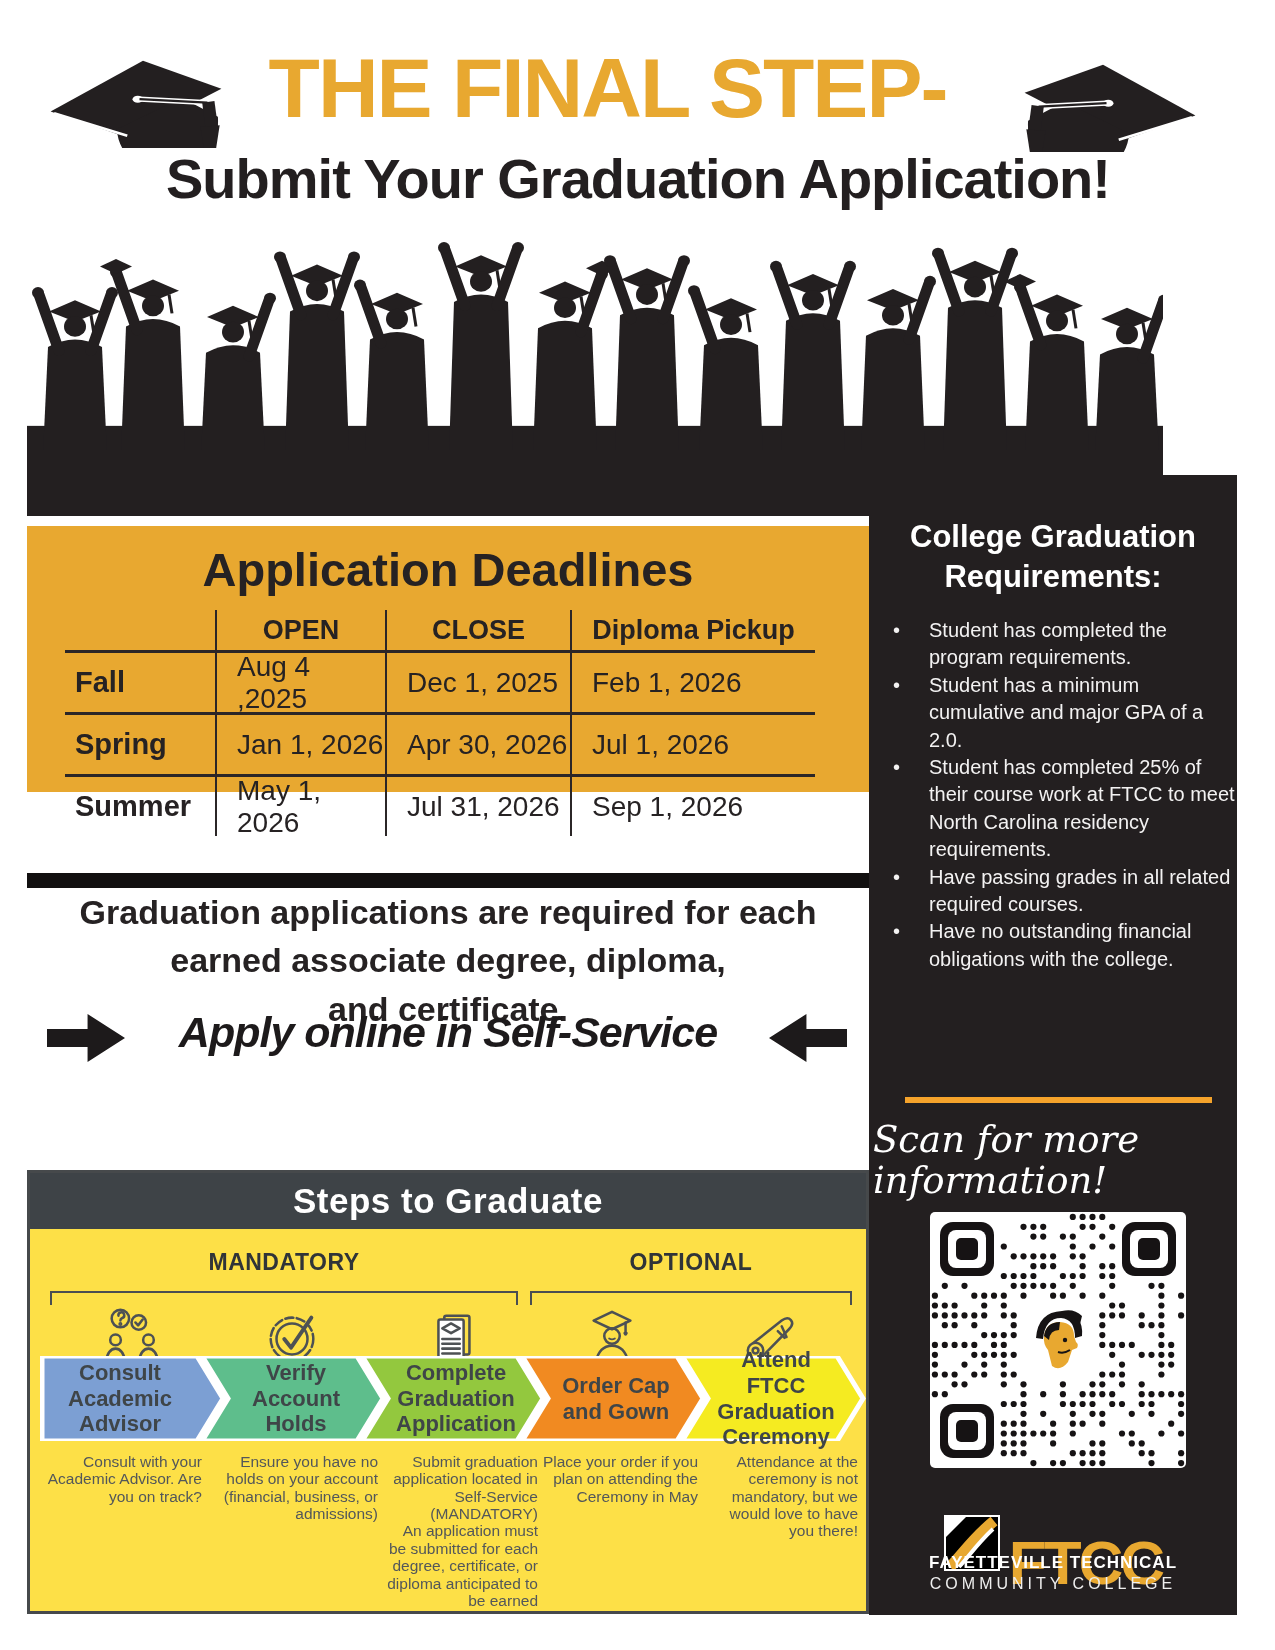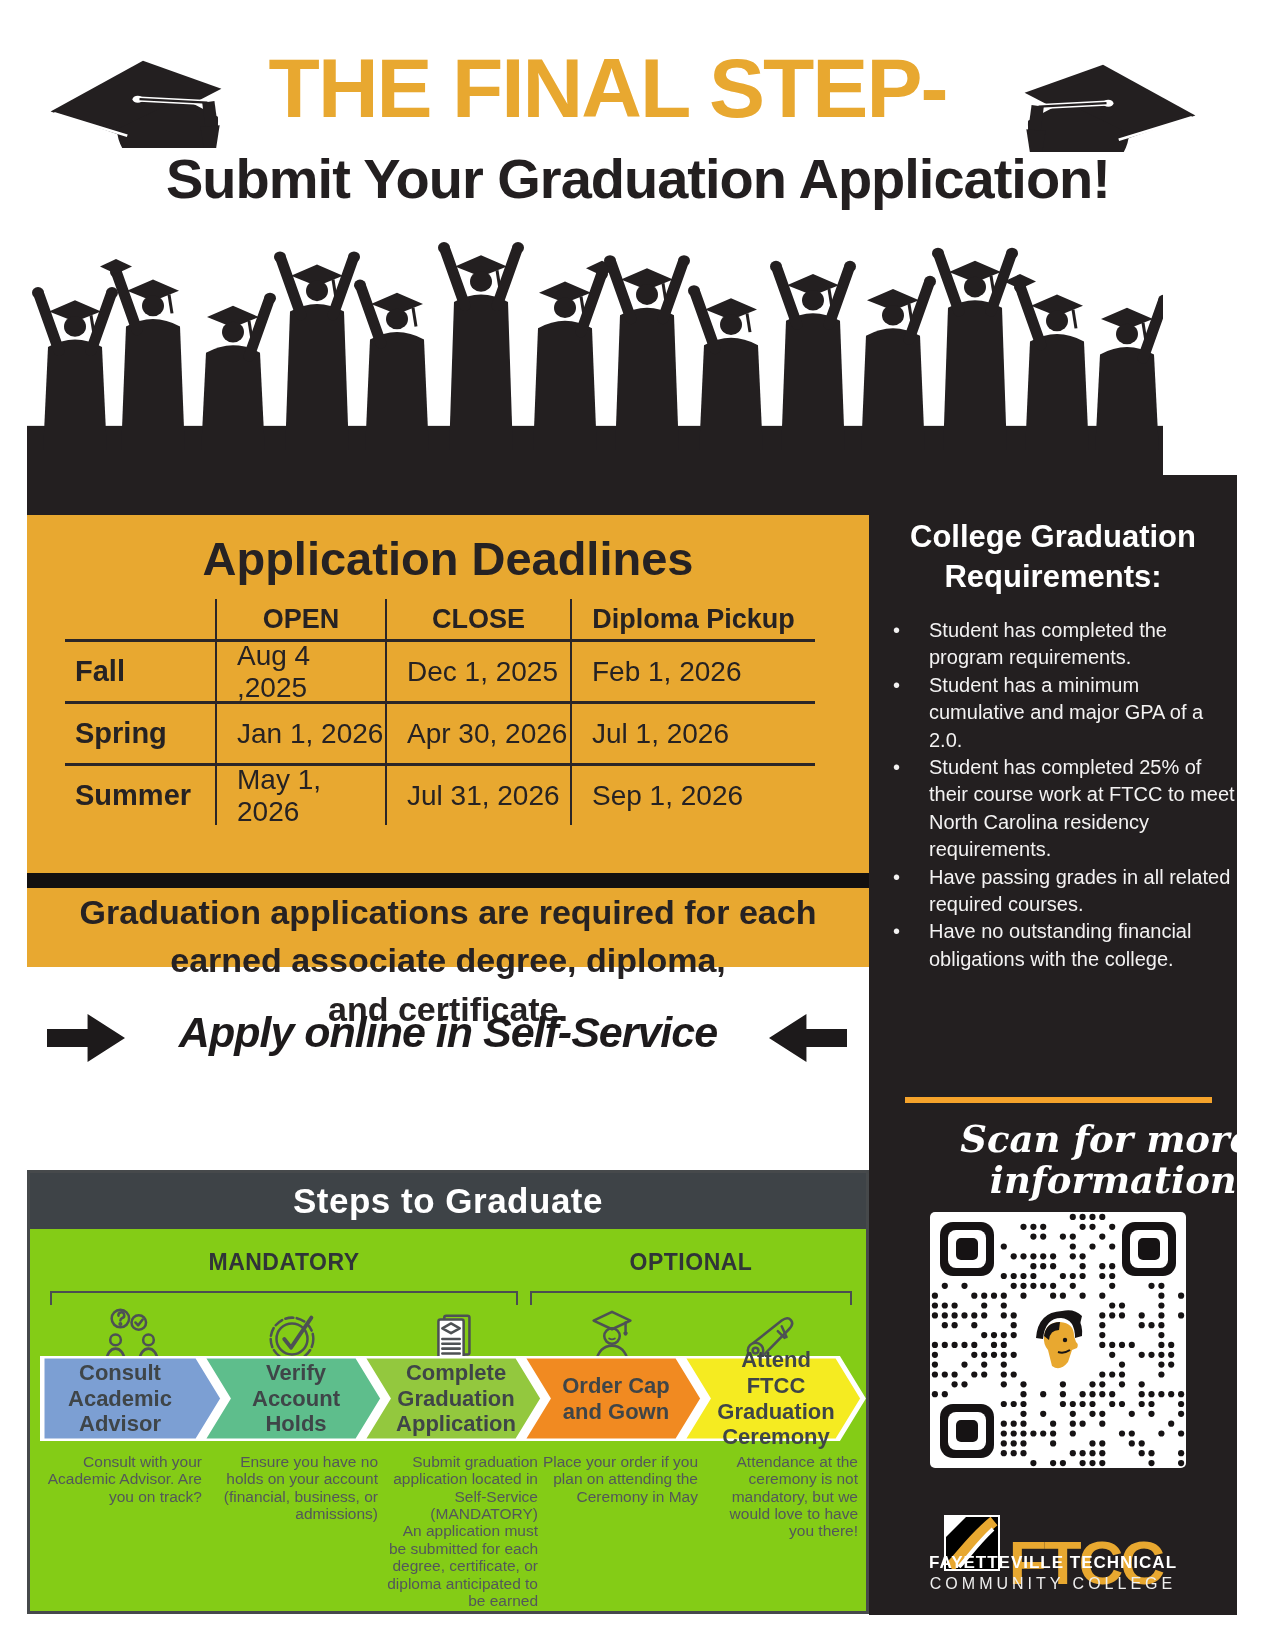--- a/index.html
+++ b/index.html
@@ -21,21 +21,21 @@
   .cap{width:200px;height:122px;}
   .cap-left{left:36px;top:26px;}
   .cap-right{left:1010px;top:30px;transform:scaleX(-1);}
 
   
   .crowd{left:27px;top:228px;width:1136px;height:226px;}
   .band{left:27px;top:450px;width:1136px;height:66px;background:var(--dark);}
   .sidebar{left:869px;top:475px;width:368px;height:1140px;background:var(--dark);}
 
   
-  .gold-panel{left:27px;top:515px;width:842px;height:452px;background:var(--gold);padding-left:16px;}
+  .gold-panel{left:27px;top:526px;width:842px;height:266px;background:var(--gold);padding-left:16px;}
   .gold-shadow{left:27px;top:873px;width:842px;height:15px;background:#121010;}
   .dl-title{position:absolute;left:0;top:16px;width:100%;text-align:center;
     font-size:47px;font-weight:bold;color:#262223;}
   .dl-table{position:absolute;left:38px;top:84px;width:766px;
     display:grid;grid-template-columns:150px 170px 185px 245px;}
   .dl-cell{height:62px;display:flex;align-items:center;font-size:28px;color:#262223;}
   .dl-head{height:40px;font-weight:bold;font-size:27px;justify-content:center;}
   .dl-season{font-weight:bold;font-size:29px;padding-left:10px;}
   .dl-date{padding-left:20px;}
   .bt{border-top:3px solid var(--line);}
@@ -46,21 +46,21 @@
     font-size:34px;font-weight:bold;line-height:1.42;color:#262223;}
   .u{text-underline-offset:4px;text-decoration-thickness:3px;}
   .cta-row{left:27px;top:1008px;width:842px;height:58px;}
   .cta-text{position:absolute;left:0;top:0;width:100%;text-align:center;
     font-size:43px;font-weight:bold;font-style:italic;letter-spacing:-1px;color:#1d1a1b;}
   .arrow{position:absolute;top:5px;width:78px;height:50px;background:#1d1a1b;}
   .arrow-right{left:20px;clip-path:polygon(0 32%,52% 32%,52% 2%,100% 50%,52% 98%,52% 68%,0 68%);}
   .arrow-left{right:22px;clip-path:polygon(100% 32%,48% 32%,48% 2%,0 50%,48% 98%,48% 68%,100% 68%);}
 
   
-  .steps-panel{left:27px;top:1170px;width:842px;height:444px;background:#84cc16;
+  .steps-panel{left:27px;top:1170px;width:842px;height:444px;background:#fde047;
     border:3px solid #46494B;}
   .steps-bar{position:absolute;left:0;top:0;width:100%;height:56px;background:var(--steps_header);
     display:flex;align-items:center;justify-content:center;}
   .steps-title{font-size:35px;font-weight:bold;color:#fff;letter-spacing:0.5px;}
   .grp-label{position:absolute;top:76px;text-align:center;font-size:23px;font-weight:bold;
     letter-spacing:0.5px;color:#303438;}
   .grp-mandatory{left:20px;width:468px;}
   .grp-optional{left:500px;width:322px;}
   .bracket{position:absolute;top:118px;height:14px;border-top:2.5px solid #4A4E51;
     border-left:2.5px solid #4A4E51;border-right:2.5px solid #4A4E51;}
@@ -75,22 +75,22 @@
     font-size:15.5px;line-height:1.12;color:#53575A;}
 
   
   .req-title{position:absolute;left:0;top:42px;width:100%;text-align:center;
     font-size:31px;font-weight:bold;color:#fff;line-height:1.28;}
   .req-list{position:absolute;left:14px;top:142px;width:352px;list-style:none;}
   .req-list li{position:relative;padding-left:46px;font-size:20px;line-height:1.37;
     color:#F3F2F2;}
   .req-list li::before{content:"\2022";position:absolute;left:10px;color:#F3F2F2;}
   .req-divider{position:absolute;left:36px;top:622px;width:307px;height:6px;background:var(--divider);}
-  .scan-label{position:absolute;left:16px;top:644px;width:100%;text-align:right;
-    font-family:"DejaVu Serif",serif;font-style:italic;font-size:37px;line-height:1.12;color:#fff;font-weight:bold;}
+  .scan-label{position:absolute;left:4px;top:644px;width:100%;text-align:left;
+    font-family:"DejaVu Serif",serif;font-style:italic;font-size:37px;line-height:1.12;color:#fff;}
   .qr-box{position:absolute;left:61px;top:737px;width:256px;height:256px;background:#fff;
     border-radius:5px;}
   .finder{position:absolute;width:54px;height:54px;background:#161314;border-radius:13px;}
   .finder::before{content:"";position:absolute;left:8px;top:8px;right:8px;bottom:8px;
     background:#fff;border-radius:8px;}
   .finder::after{content:"";position:absolute;left:16px;top:16px;right:16px;bottom:16px;
     background:#161314;border-radius:5px;}
   .f-tl{left:10px;top:10px;} .f-tr{right:10px;top:10px;} .f-bl{left:10px;bottom:10px;}
   .trojan{position:absolute;left:92px;top:92px;width:72px;height:72px;}
   .logo-row{position:absolute;left:0;top:1012px;width:100%;display:flex;

